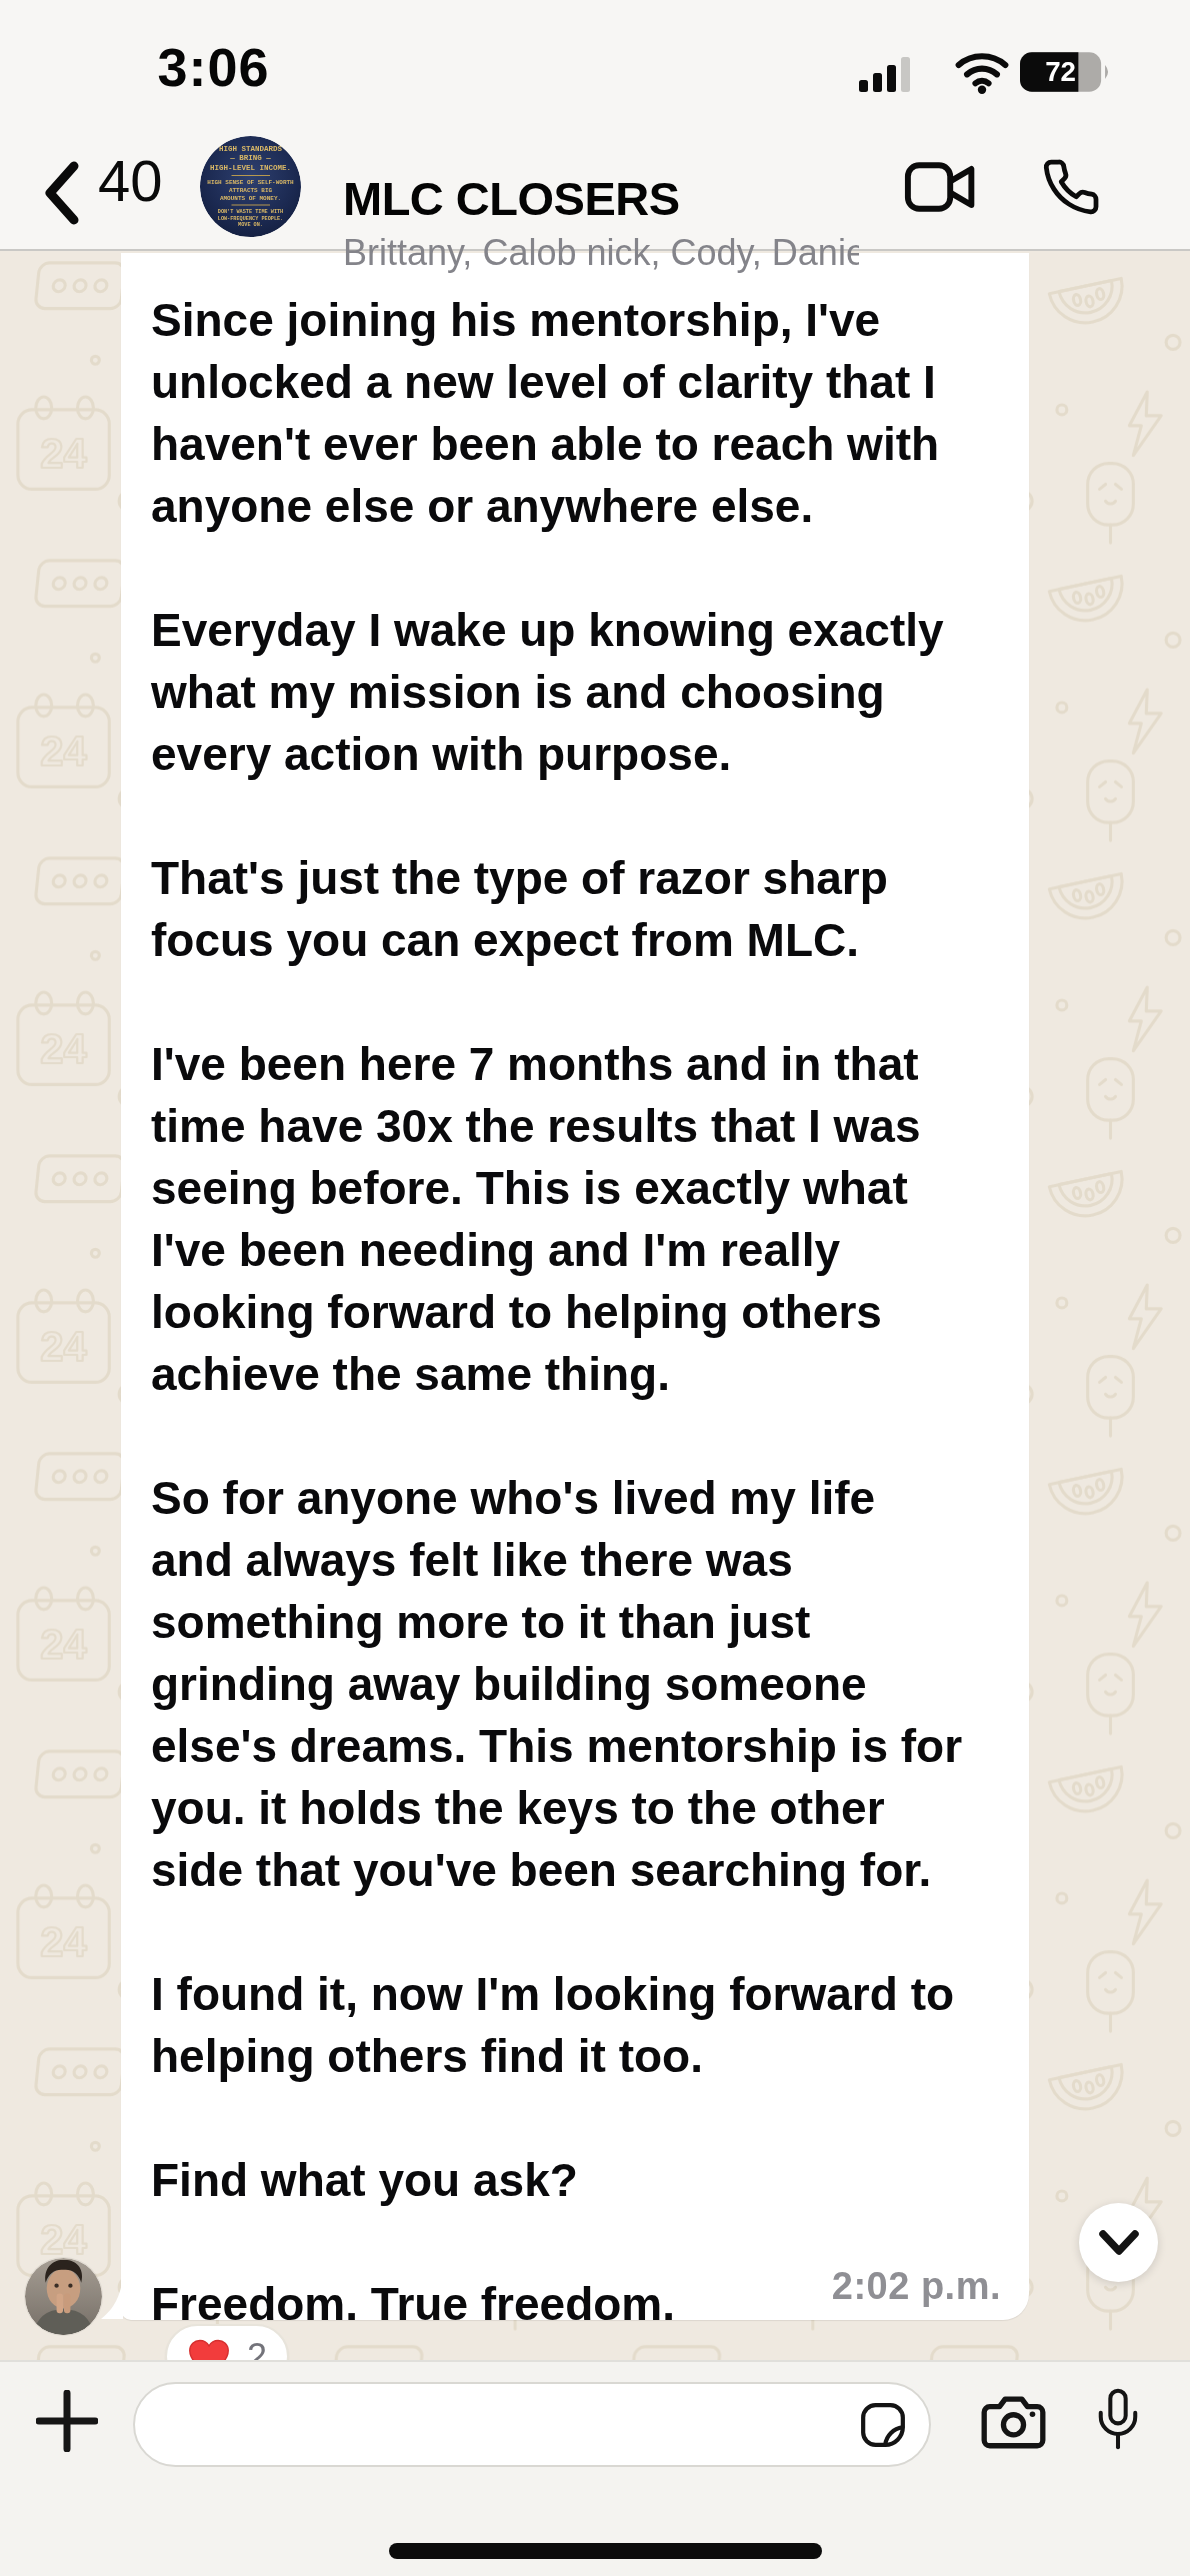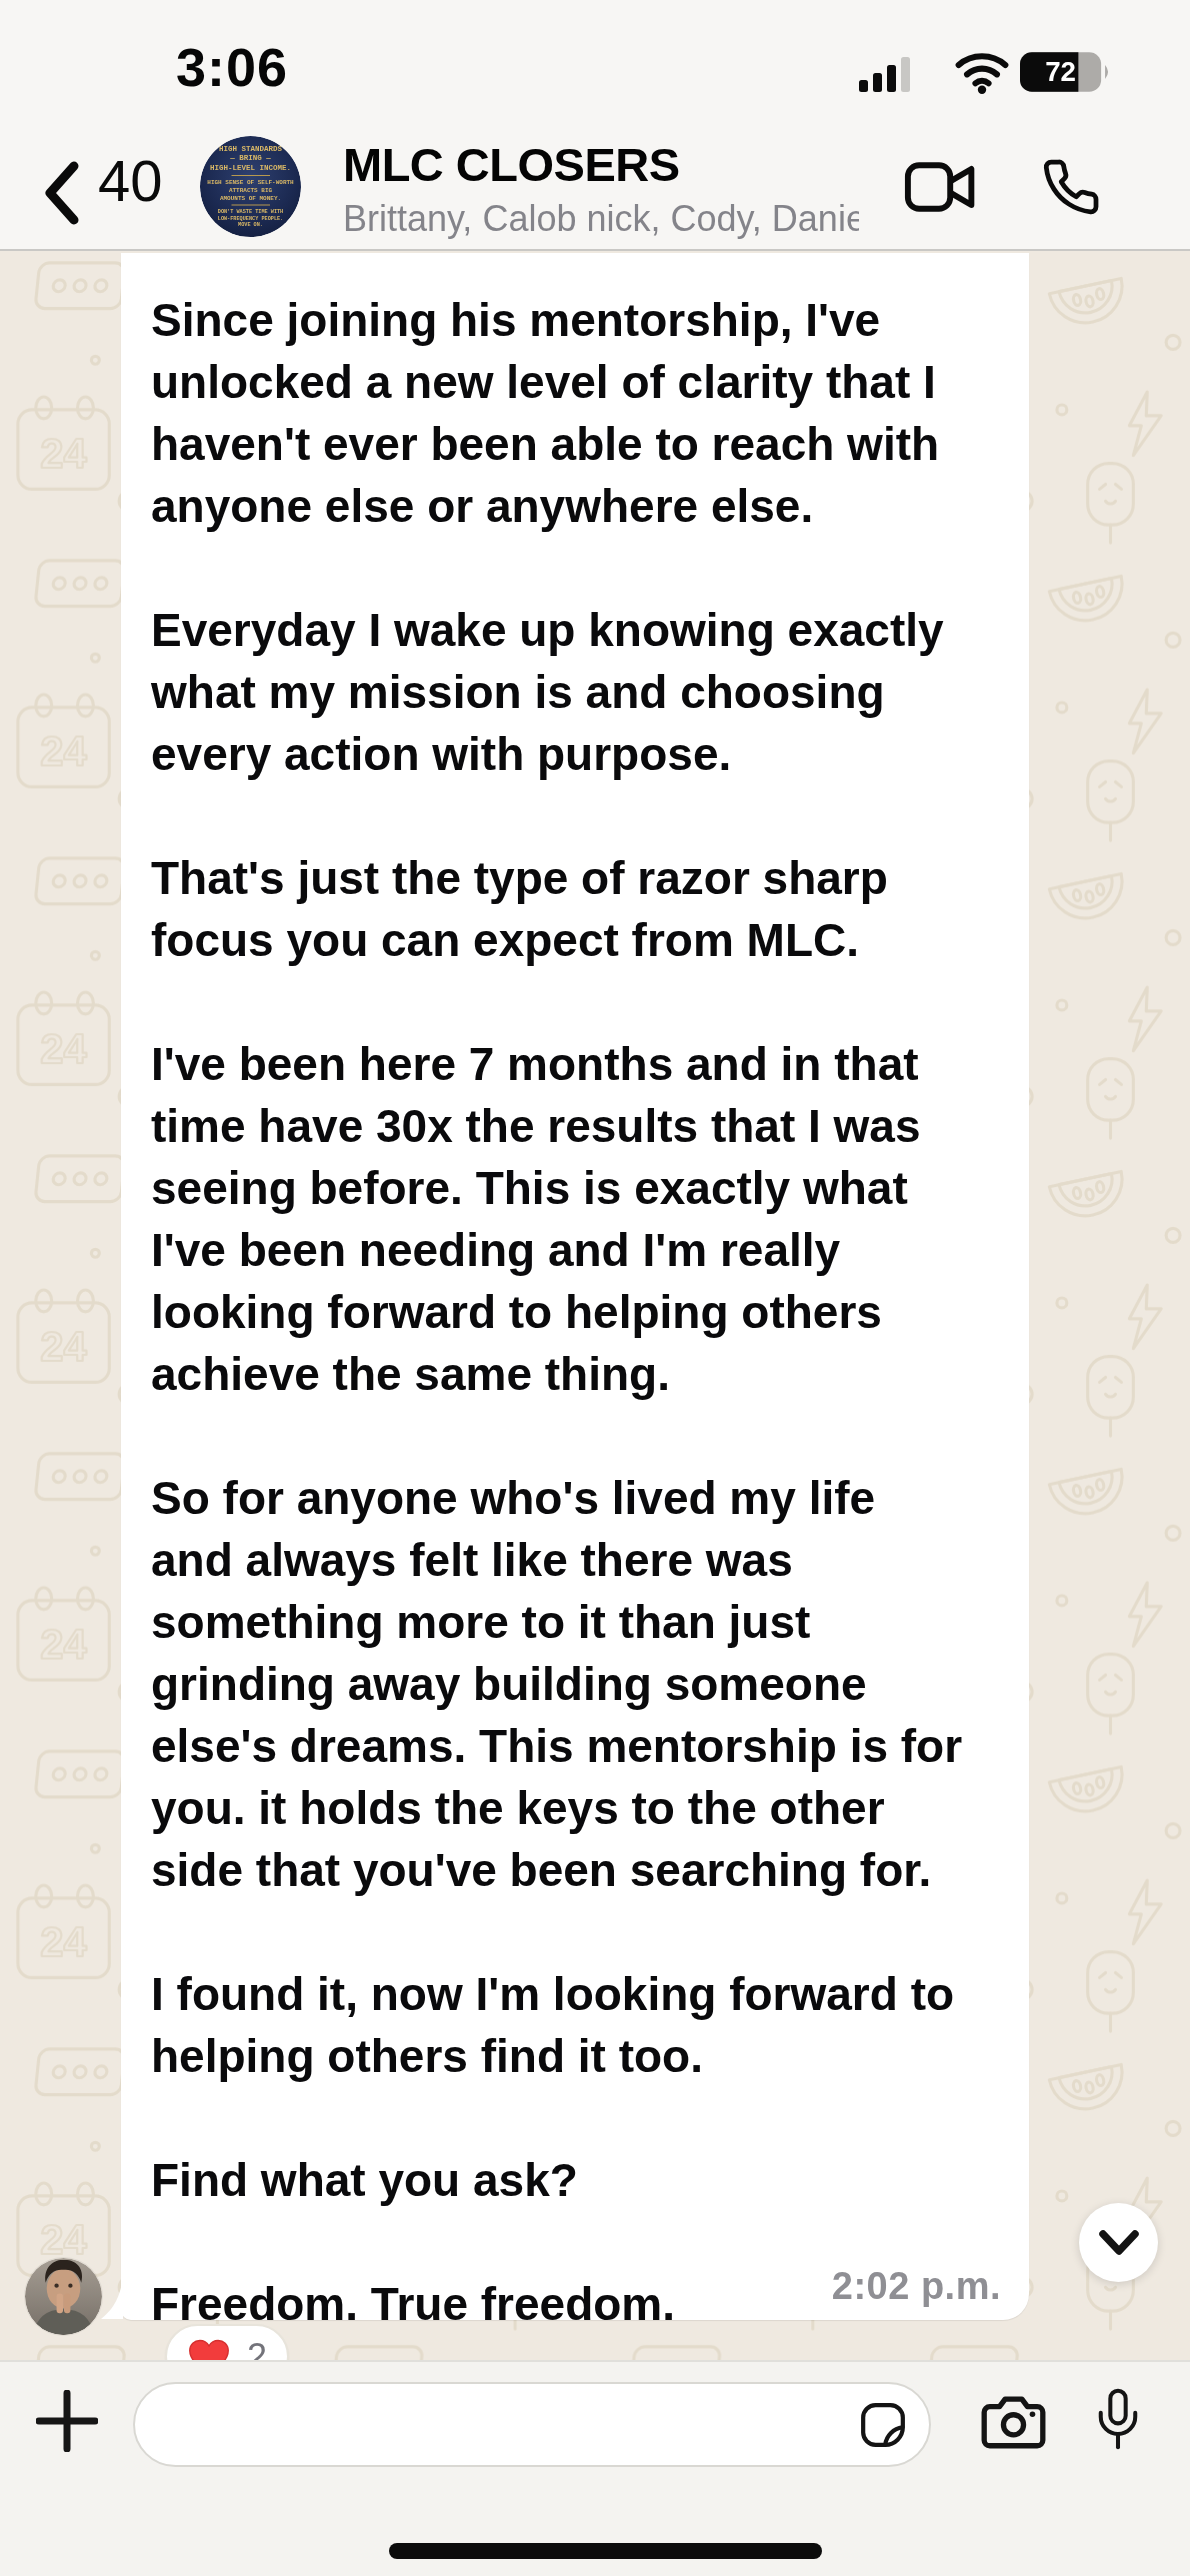--- a/index.html
+++ b/index.html
@@ -15,21 +15,21 @@
   
   .wallpaper { position:absolute; left:0; top:251px; z-index:0; }
 
   
   .header {
     position:absolute; left:0; top:0; width:1191px; height:251px;
     background:#f7f6f4; border-bottom:2px solid #c9c8c5; z-index:10;
   }
   .status-time {
     position:absolute; left:139px; top:36px; width:149px;
-    font-size:54px; font-weight:bold; color:#060606; text-align:right; letter-spacing:1px;
+    font-size:54px; font-weight:bold; color:#060606; text-align:center; letter-spacing:1px;
   }
   .signal-icon   { position:absolute; left:859px; top:54px; }
   .wifi-icon     { position:absolute; left:953px; top:52px; }
   .battery-icon  { position:absolute; left:1020px; top:52px; }
 
   .back-button { position:absolute; left:36px; top:141px; width:218px; height:99px; cursor:pointer; }
   .back-chevron { position:absolute; left:6px; top:20px; }
   .back-count  { position:absolute; left:62px; top:6px; font-size:58px; color:#0a0a0a; }
 
   .group-avatar {
@@ -42,21 +42,21 @@
     display:flex; flex-direction:column; align-items:center; justify-content:center;
     border-radius:50%;
   }
   .ga-text { white-space:pre-line; text-align:center; color:#d8b766; font-weight:bold; }
   .ga-top    { font-size:15px; line-height:1.25; }
   .ga-middle { font-size:12px; line-height:1.3; }
   .ga-bottom { font-size:10.4px; line-height:1.3; }
   .ga-divider { width:77px; height:2px; background:#b99a4e; margin:5px 0; }
 
   .header-info { position:absolute; left:343px; top:137px; width:516px; height:109px; cursor:pointer; }
-  .group-title { font-size:47px; font-weight:bold; color:#040404; letter-spacing:-0.5px; }
+  .group-title { font-size:47px; font-weight:bold; color:#040404; letter-spacing:-0.5px;margin-top:34px; }
   .group-subtitle {
     margin-top:6px; font-size:36px; color:#84848a; width:516px;
     white-space:nowrap; overflow:hidden;
   }
   .video-call-button { position:absolute; left:904px; top:159px; cursor:pointer; }
   .voice-call-button { position:absolute; left:1041px; top:157px; cursor:pointer; }
 
   
   .bubble {
     position:absolute; left:121px; top:253px; width:908px; height:2067px;

